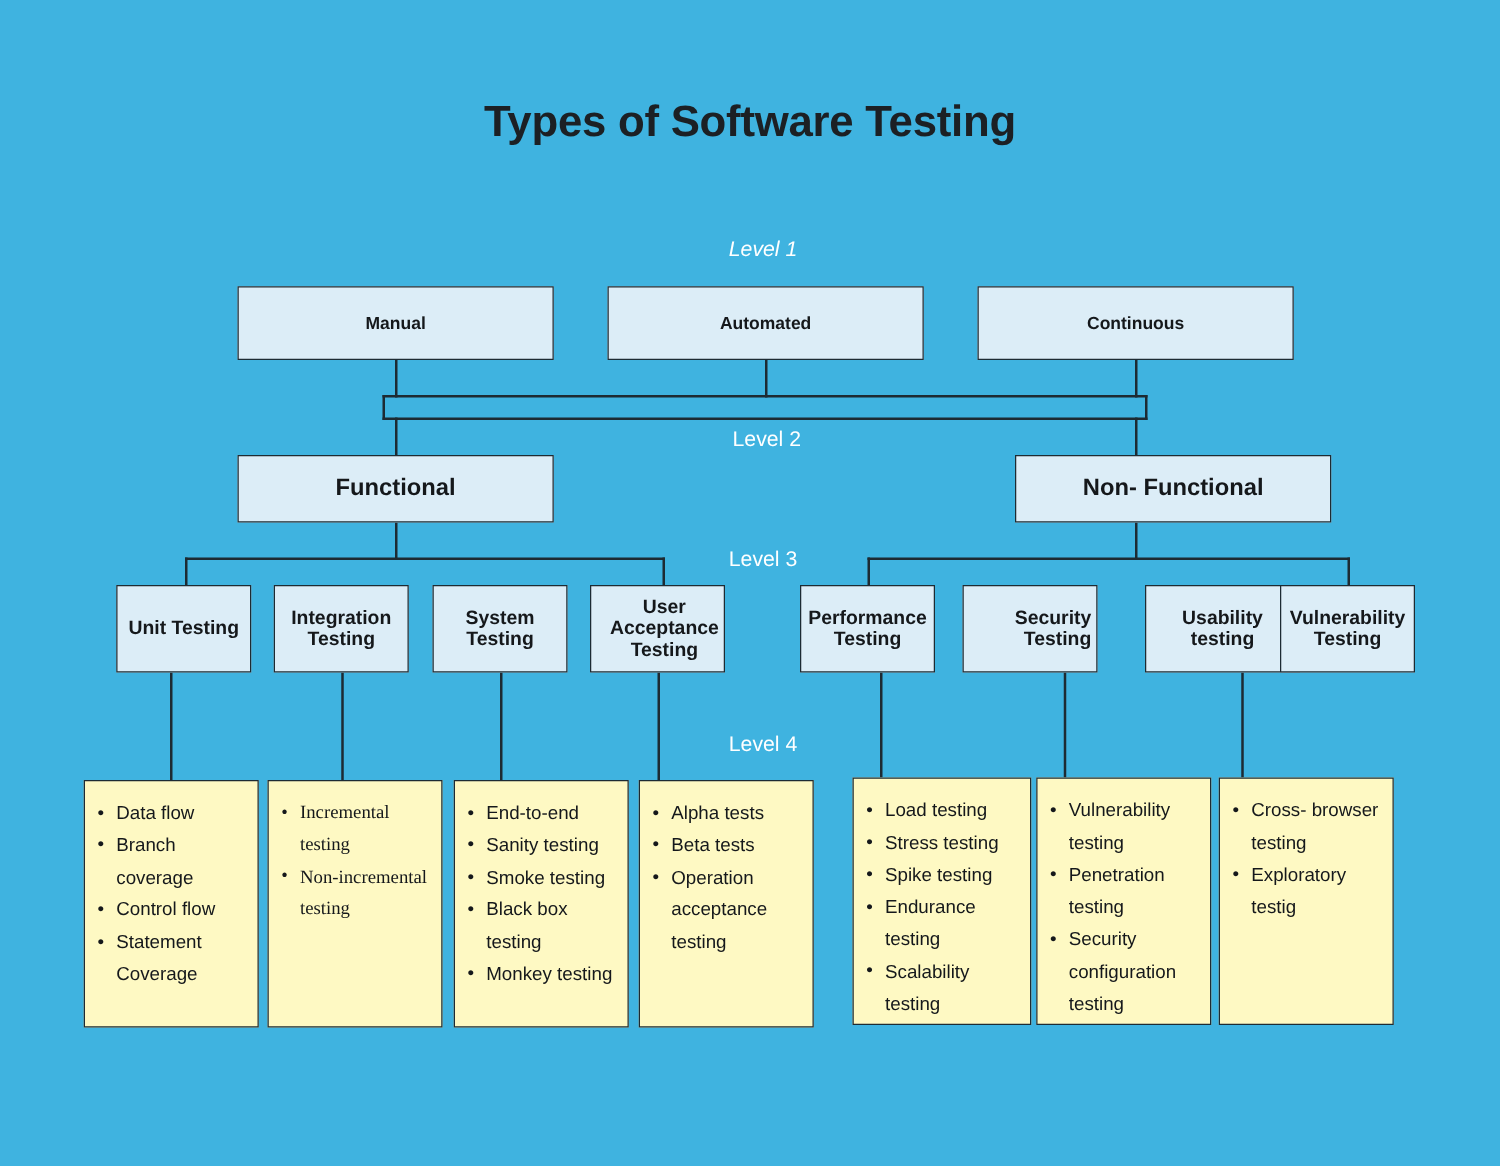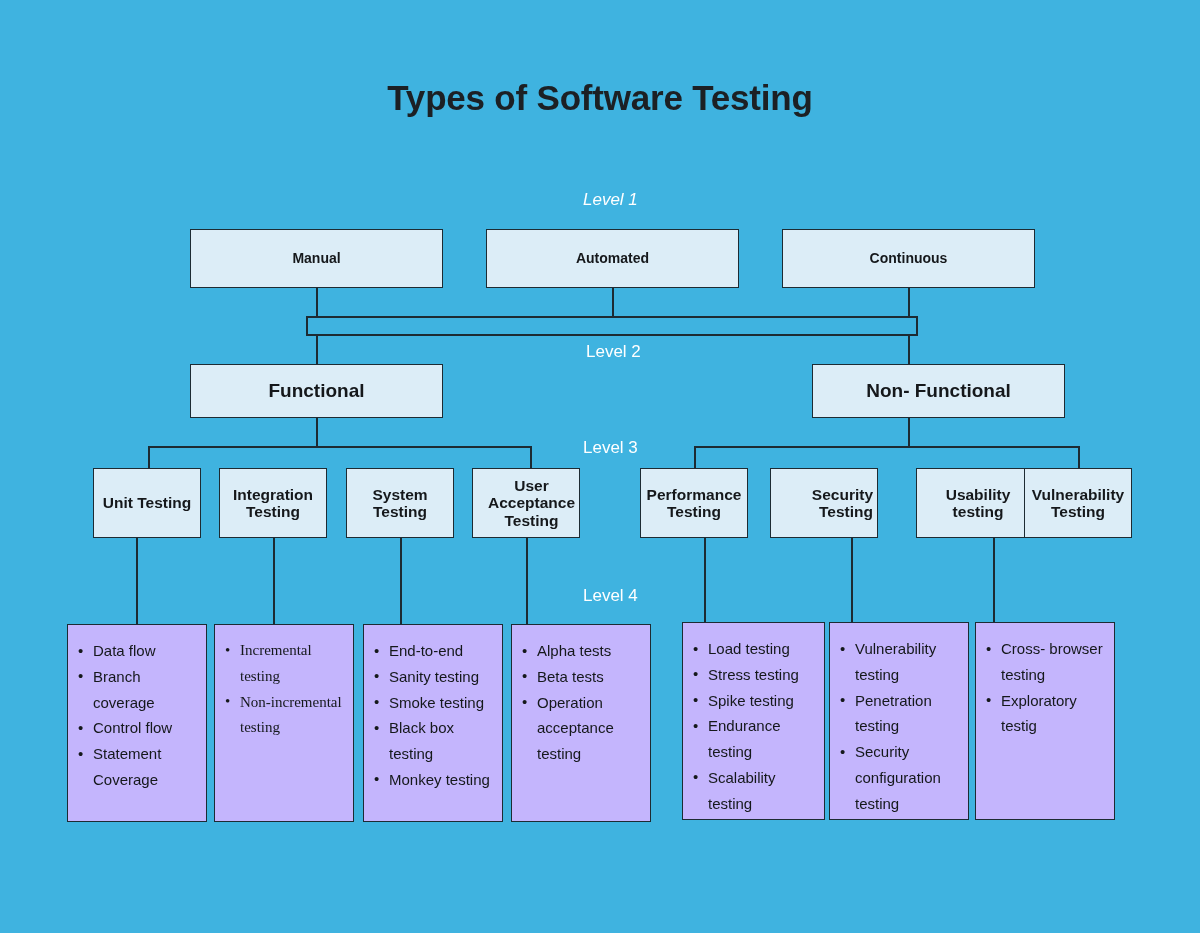--- a/index.html
+++ b/index.html
@@ -59,21 +59,21 @@
   }
   .node .node-label { line-height: 1.12; padding: 0 4px; }
 
   .l1 { font-size: 14px; }
   .l2 { font-size: 19px; }
   .l3 { font-size: 15.5px; }
 
   
   .leafbox {
     position: absolute;
-    background: #c4b5fd;
+    background: #fef9c3;
     border: 1.5px solid #1d2b33;
     box-sizing: border-box;
     z-index: 4;
     overflow: hidden;
   }
   .leafbox ul {
     list-style: none;
     margin: 0;
     padding: 13px 6px 0 10px;
   }

